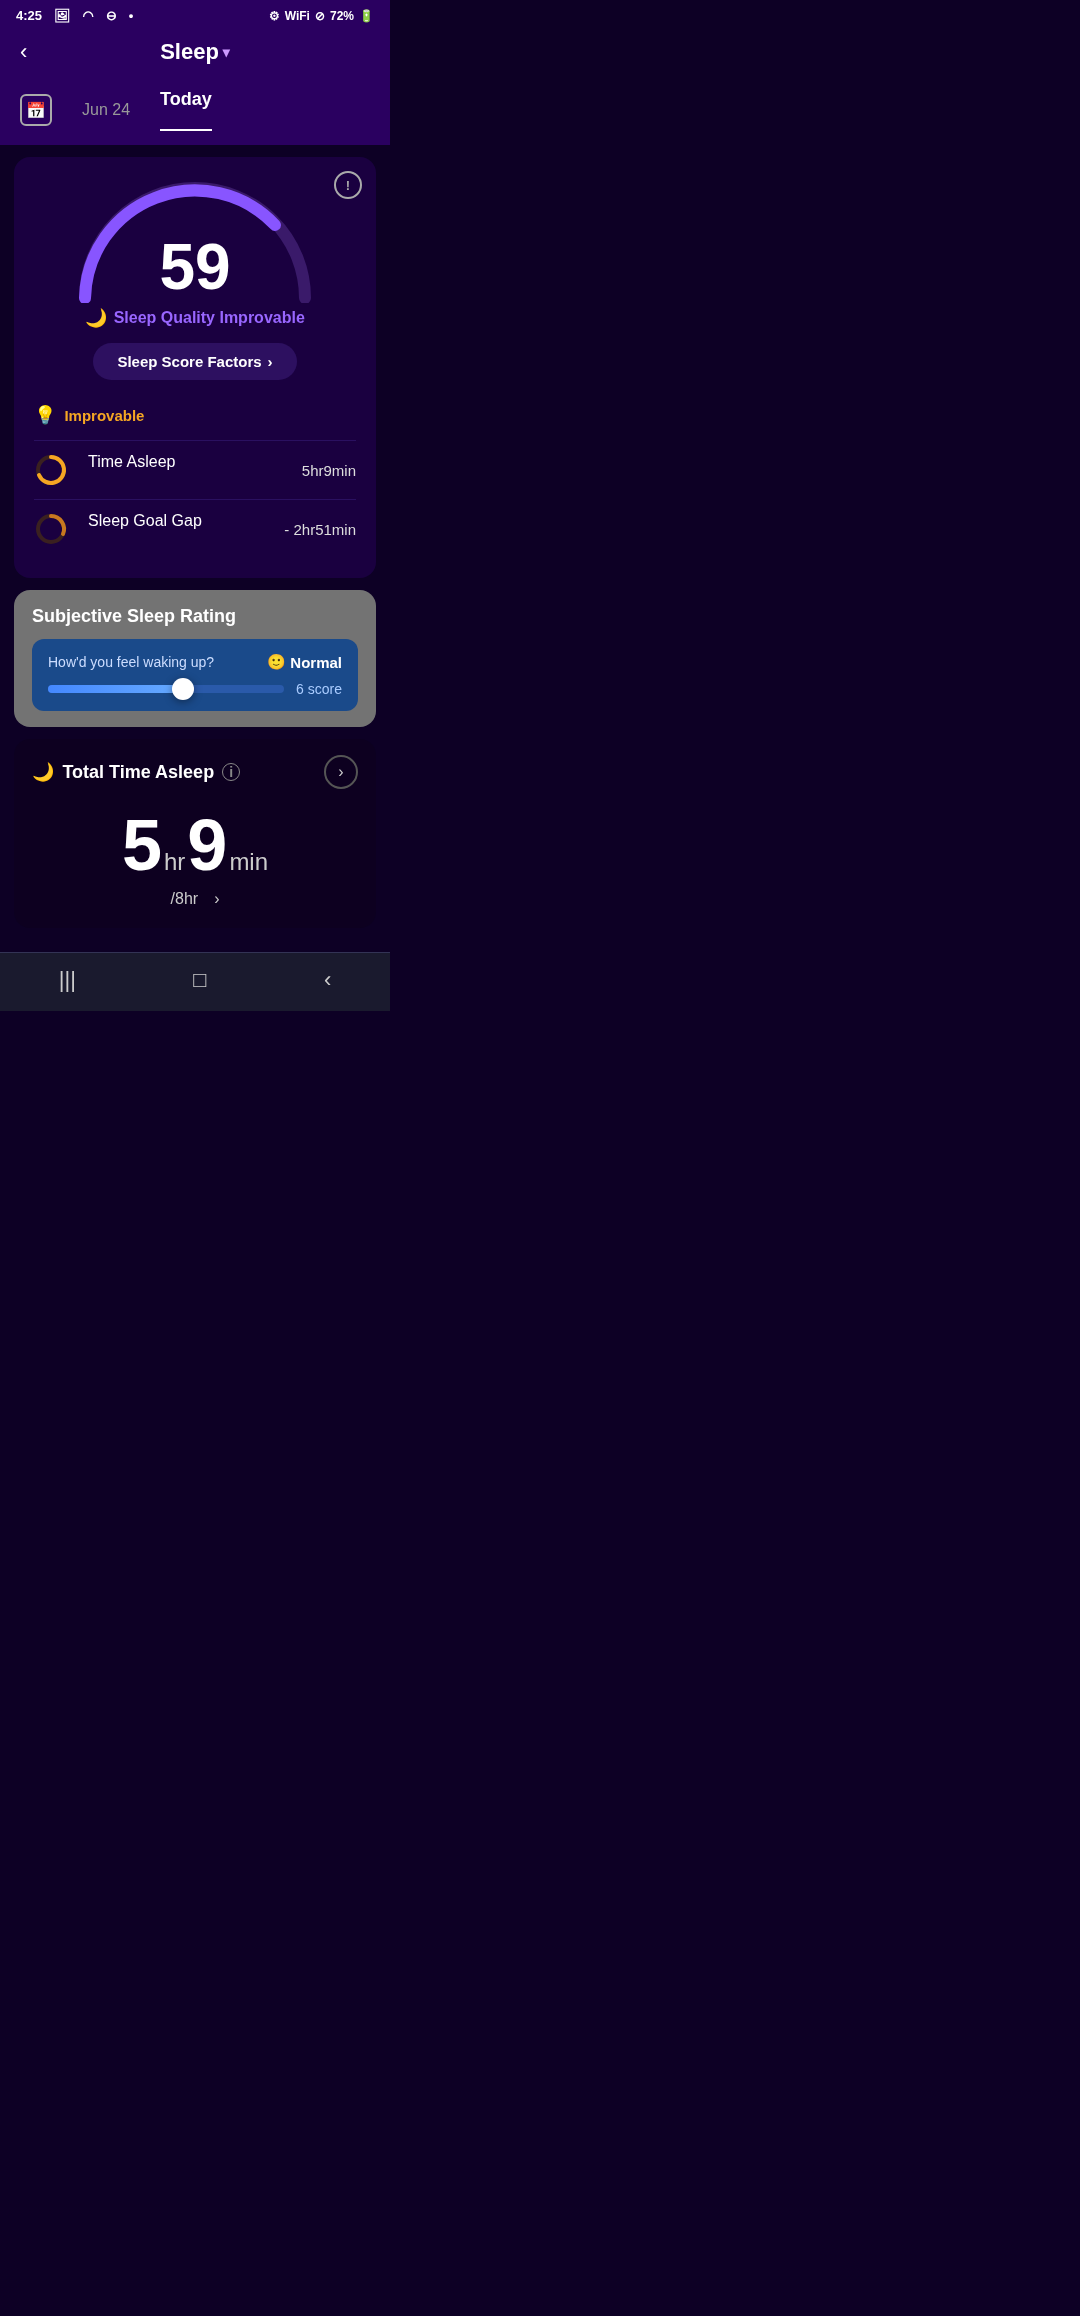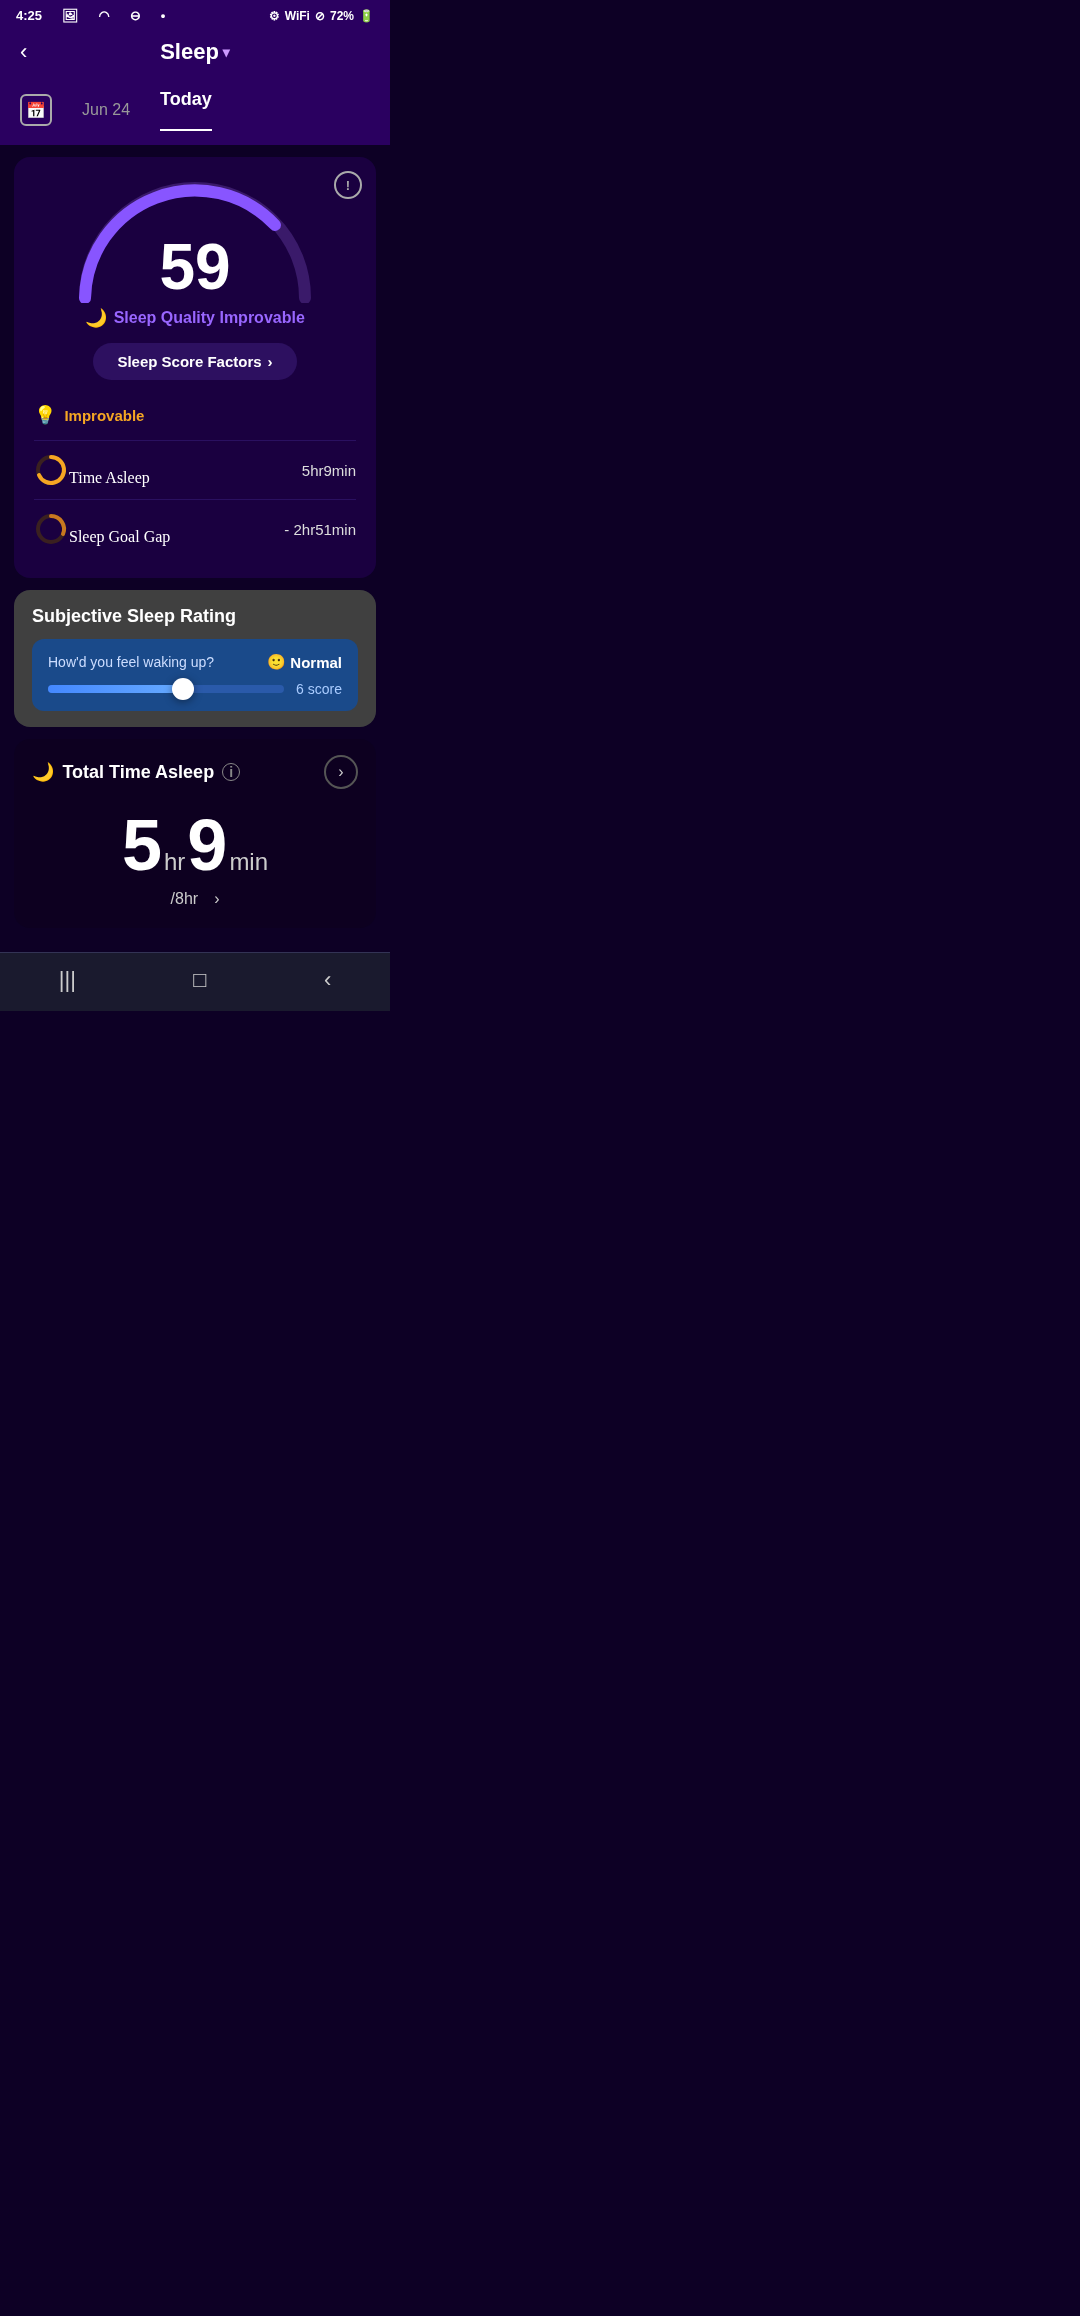--- a/index.html
+++ b/index.html
@@ -17,21 +17,21 @@
     
     .status-bar {
       background: #2a0060;
       display: flex;
       justify-content: space-between;
       align-items: center;
       padding: 8px 16px 6px;
       font-size: 13px;
       font-weight: 600;
     }
-    .status-left { display: flex; align-items: flex-start; gap: 20px; }
+    .status-left { display: flex; align-items: flex-start; gap: 12px; }
     .status-right { display: flex; align-items: center; gap: 5px; font-size: 12px; }
 
     
     .header {
       background: #2a0060;
       display: flex;
       align-items: center;
       justify-content: center;
       padding: 10px 20px 16px;
       position: relative;
@@ -190,43 +190,42 @@
 
     .metric-row {
       display: flex;
       align-items: center;
       justify-content: space-between;
       padding: 12px 0;
       border-top: 1px solid #2a1060;
     }
     .metric-left {
       display: flex;
-      align-items: flex-end;
-      gap: 1px;
-      font-family: Liberation Serif, serif;
+      align-items: flex-start;
+      gap: 20px;
     }
     .ring-icon {
       width: 34px;
       height: 34px;
       position: relative;
     }
     .metric-name {
       font-size: 16px;
       font-weight: 500;
       color: #ffffff;
     }
     .metric-value {
       font-size: 15px;
       font-weight: 500;
       color: #dddddd;
     }
 
     
     .section-card {
-      background: #404040;
+      background: #737373;
       border-radius: 16px;
       padding: 16px 18px;
       margin-bottom: 12px;
     }
     .section-title {
       font-size: 18px;
       font-weight: 700;
       color: #ffffff;
       margin-bottom: 12px;
     }

